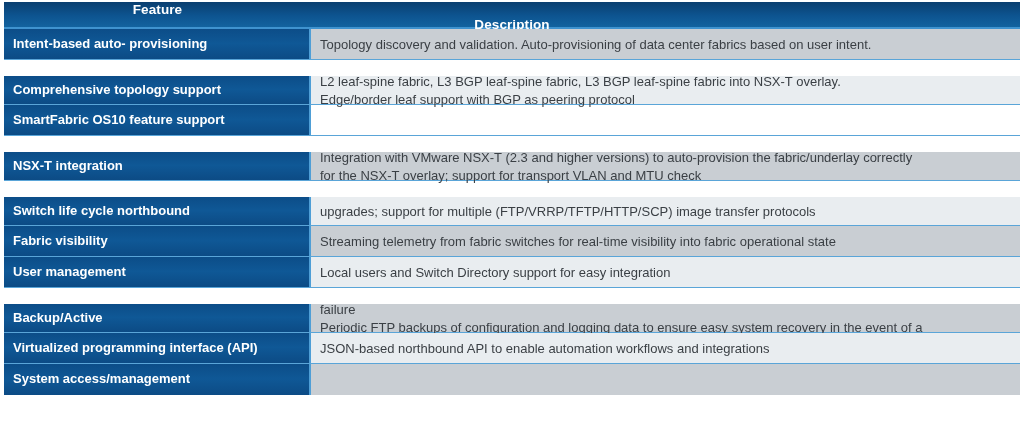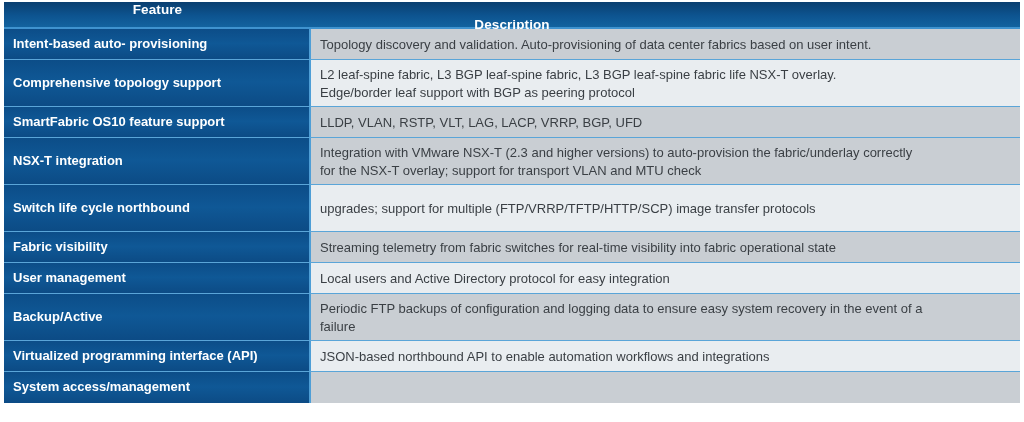--- a/index.html
+++ b/index.html
@@ -54,21 +54,21 @@
     display:flex;flex-direction:column;justify-content:center;
     color:#3a3f44;
     font-size:13px;
     line-height:1.32;
   }
   .desc.shade-a{background:#c9ced3;}
   .desc.shade-b{background:#e9edf0;}
   .desc .ln{display:block;white-space:nowrap;}
 
   .h30{height:31px;}
-  .h48{height:47px;}
+  .h48{height:29px;margin-top:16px;}
 </style>
 </head>
 <body>
 
 <div class="table-wrap">
 
   <div class="row header-row">
     <div class="cell hc-feature">Feature</div>
     <div class="cell hc-desc">Description</div>
   </div>
@@ -76,30 +76,27 @@
   <div class="row data-row h30">
     <div class="feat">Intent-based auto- provisioning</div>
     <div class="desc shade-a">
       <span class="ln">Topology discovery and validation. Auto-provisioning of data center fabrics based on user intent.</span>
     </div>
   </div>
 
   <div class="row data-row h48">
     <div class="feat">Comprehensive topology support</div>
     <div class="desc shade-b">
-      <span class="ln">L2 leaf-spine fabric, L3 BGP leaf-spine fabric, L3 BGP leaf-spine fabric life NSX-T overlay.</span>
+      <span class="ln">L2 leaf-spine fabric, L3 BGP leaf-spine fabric, L3 BGP leaf-spine fabric into NSX-T overlay.</span>
       <span class="ln">Edge/border leaf support with BGP as peering protocol</span>
     </div>
   </div>
 
   <div class="row data-row h30">
     <div class="feat">SmartFabric OS10 feature support</div>
-    <div class="desc shade-a">
-      <span class="ln">LLDP, VLAN, RSTP, VLT, LAG, LACP, VRRP, BGP, UFD</span>
-    </div>
   </div>
 
 
   <div class="row data-row h48">
     <div class="feat">NSX-T integration</div>
     <div class="desc shade-a">
       <span class="ln">Integration with VMware NSX-T (2.3 and higher versions) to auto-provision the fabric/underlay correctly</span>
       <span class="ln">for the NSX-T overlay; support for transport VLAN and MTU check</span>
     </div>
   </div>
@@ -114,29 +111,29 @@
   <div class="row data-row h30">
     <div class="feat">Fabric visibility</div>
     <div class="desc shade-a">
       <span class="ln">Streaming telemetry from fabric switches for real-time visibility into fabric operational state</span>
     </div>
   </div>
 
   <div class="row data-row h30">
     <div class="feat">User management</div>
     <div class="desc shade-b">
-      <span class="ln">Local users and Active Directory protocol for easy integration</span>
+      <span class="ln">Local users and Switch Directory support for easy integration</span>
     </div>
   </div>
 
   <div class="row data-row h48">
     <div class="feat">Backup/Active</div>
     <div class="desc shade-a">
+      <span class="ln">failure</span>
       <span class="ln">Periodic FTP backups of configuration and logging data to ensure easy system recovery in the event of a</span>
-      <span class="ln">failure</span>
     </div>
   </div>
 
   <div class="row data-row h30">
     <div class="feat">Virtualized programming interface (API)</div>
     <div class="desc shade-b">
       <span class="ln">JSON-based northbound API to enable automation workflows and integrations</span>
     </div>
   </div>
 

